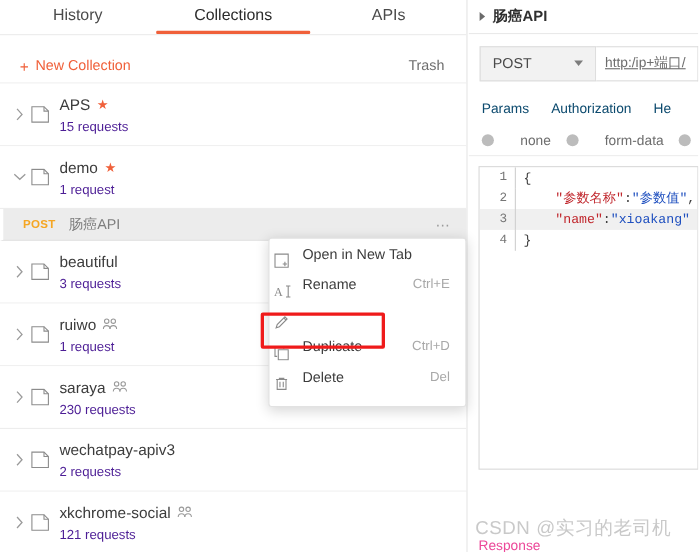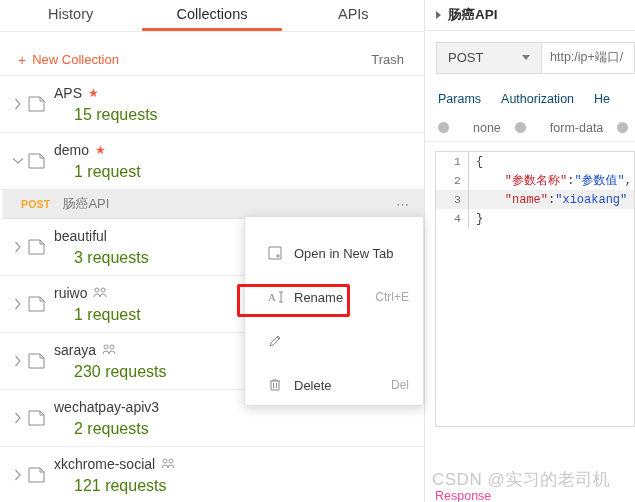--- a/index.html
+++ b/index.html
@@ -88,21 +88,21 @@
     display: flex; align-items: center; justify-content: flex-start;
     color: #8c8c8c;
   }
   .coll-text { display: flex; flex-direction: column; gap: 5px; }
   .coll-title {
     display: flex; align-items: center; gap: 6px;
     font-size: 14px; color: #3c3c3c;
   }
   .star { color: #f0603a; font-size: 12px; line-height: 1; }
   .team-icon { color: #9a9a9a; display: inline-flex; }
-  .coll-sub { font-size: 16px; color: #4d7c0f; margin-left: 20px; }
+  .coll-sub { font-size: 12px; color: #4c1d95; }
 
   
   .req-row {
     height: 29px;
     display: flex; align-items: center;
     background: #ececec;
     border-left: 3px solid #ffffff;
     border-bottom: 1px solid #e0e0e0;
     padding-left: 18px; padding-right: 14px;
     cursor: pointer;
@@ -125,25 +125,24 @@
     width: 180px;
     background: #fff;
     border: 1px solid #e2e2e2;
     border-radius: 3px;
     box-shadow: 0 3px 12px rgba(0,0,0,.16);
     padding: 6px 0;
     z-index: 40;
   }
   .ctx-item {
     height: 28px;
-    display: flex; align-items: center;
-    padding: 0 14px 0 23px;
+    display: flex; 
+    padding: 0 14px 0 4px;
     font-size: 13px; color: #3c3c3c;
     cursor: pointer;
-    margin-top: 16px;
   }
   .ctx-ico {
     width: 26px; flex: 0 0 26px;
     color: #8a8a8a;
     display: flex; align-items: center;
   }
   .ctx-label { flex: 1; }
   .ctx-short { color: #a8a8a8; font-size: 12px; }
 
   .highlight-box {
@@ -199,21 +198,21 @@
     border-right: 4px solid transparent;
   }
   .url-input {
     flex: 1; height: 32px;
     border: 1px solid #dcdcdc;
     border-left: none;
     background: #fff;
     display: flex; align-items: center;
     padding: 0 8px;
     font-size: 12.5px; color: #6d6d6d;
-    white-space: nowrap; overflow: hidden;
+    white-space: nowrap; overflow: hidden; text-decoration: underline;
   }
 
   .req-tabs {
     height: 30px;
     display: flex; align-items: center;
     gap: 20px;
     padding-left: 12px;
     font-size: 12.5px; color: #0c4a6e;
   }
   .req-tab { cursor: pointer; white-space: nowrap; }
@@ -582,20 +581,30 @@
         <svg width="14" height="14" viewBox="0 0 14 14">
             <path d="M2 12 L3 9 L10 2 L12 4 L5 11 z" fill="none" stroke="currentColor" stroke-width="1"></path>
             <path d="M9 3 L11 5" stroke="currentColor" stroke-width="1"></path>
           </svg>
       </span>
       <span class="ctx-short"></span>
     </div>
     <div class="ctx-item">
       <span class="ctx-ico">
         <svg width="14" height="14" viewBox="0 0 14 14">
+            <path d="M1 1 h8 v2 M1 1 v9 h2" fill="none" stroke="currentColor" stroke-width="1"></path>
+            <path d="M4 4 h9 v9 h-9 z" fill="none" stroke="currentColor" stroke-width="1"></path>
+          </svg>
+      </span>
+      <span class="ctx-label">Duplicate</span>
+      <span class="ctx-short">Ctrl+D</span>
+    </div>
+    <div class="ctx-item">
+      <span class="ctx-ico">
+        <svg width="14" height="14" viewBox="0 0 14 14">
             <path d="M2 3 h10 M5 3 v-1 h4 v1" fill="none" stroke="currentColor" stroke-width="1"></path>
             <path d="M3 3 v9 h8 v-9" fill="none" stroke="currentColor" stroke-width="1"></path>
             <path d="M5.5 5 v5 M8.5 5 v5" stroke="currentColor" stroke-width="1"></path>
           </svg>
       </span>
       <span class="ctx-label">Delete</span>
       <span class="ctx-short">Del</span>
     </div>
   </div>
 

